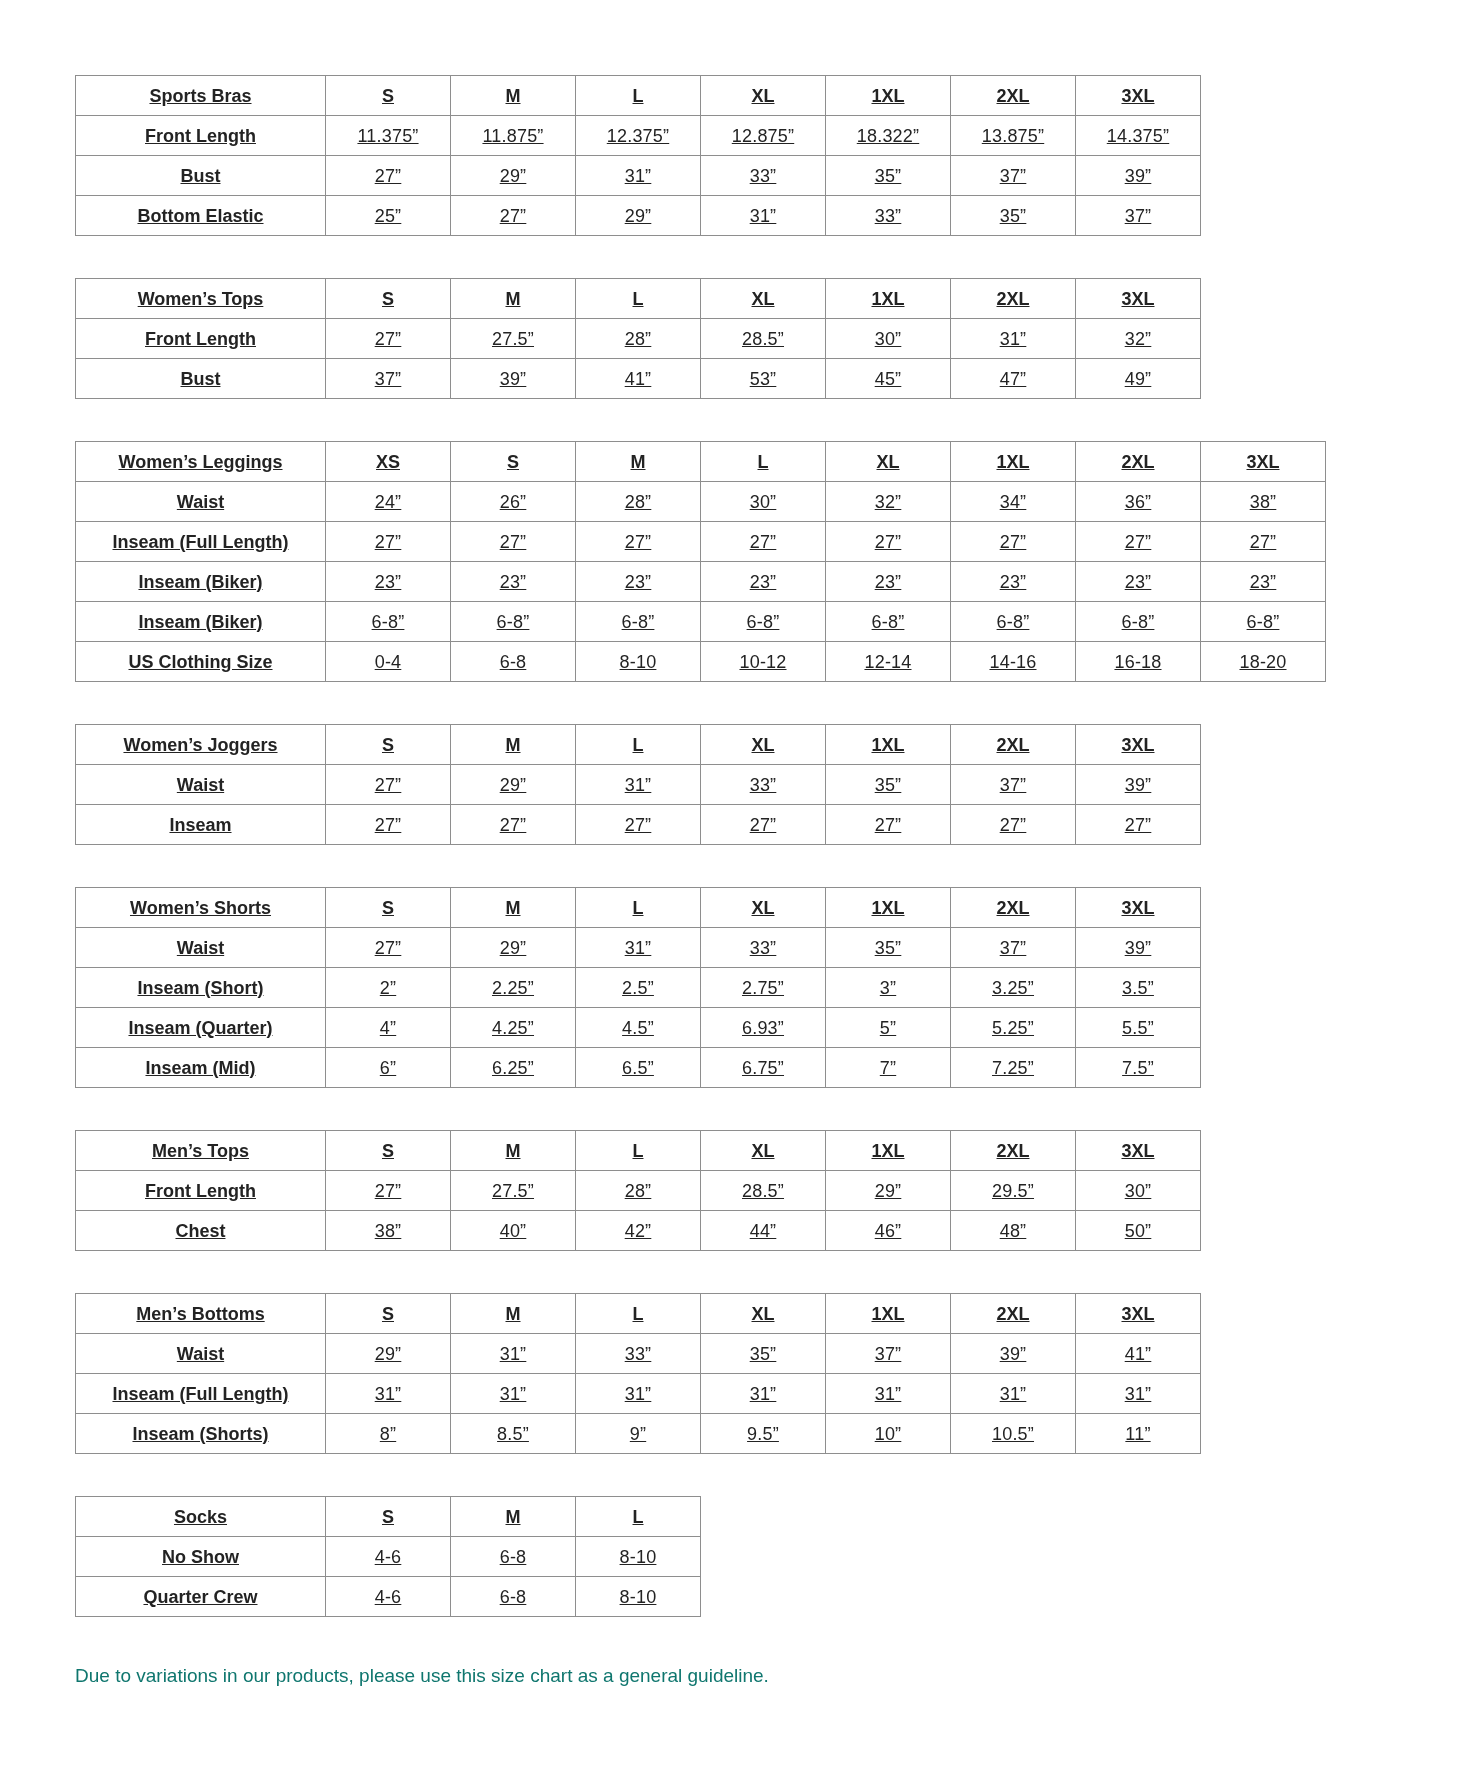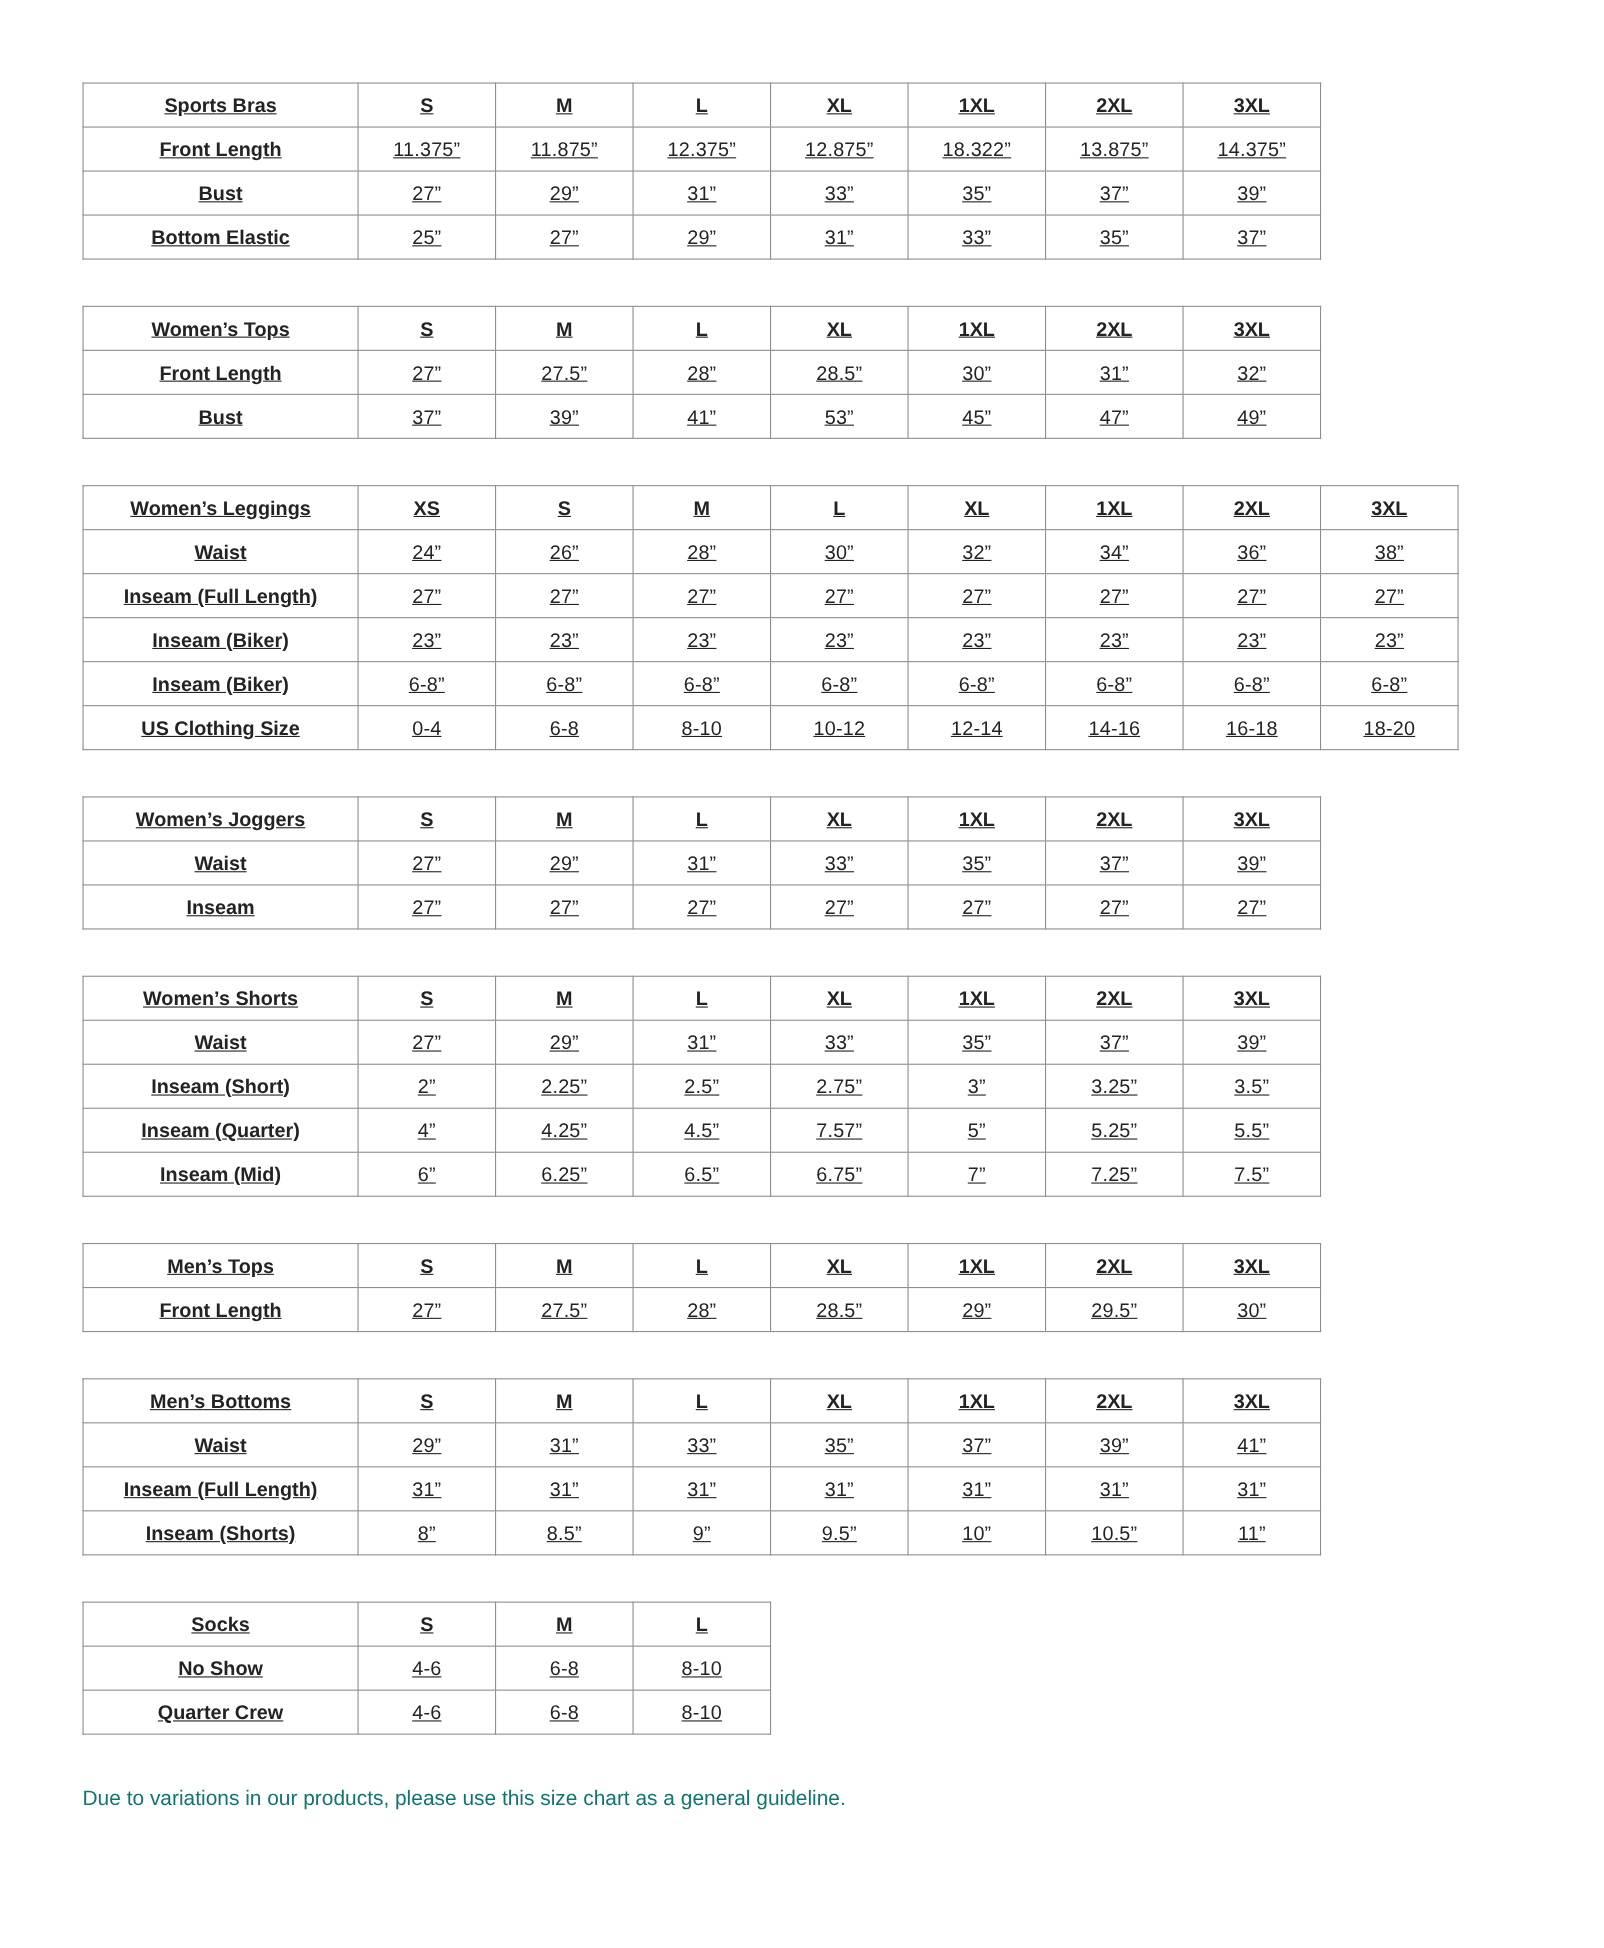--- a/index.html
+++ b/index.html
@@ -285,21 +285,21 @@
             <td class="size-col">2.75”</td>
             <td class="size-col">3”</td>
             <td class="size-col">3.25”</td>
             <td class="size-col">3.5”</td>
           </tr>
           <tr>
             <th class="label-col">Inseam (Quarter)</th>
             <td class="size-col">4”</td>
             <td class="size-col">4.25”</td>
             <td class="size-col">4.5”</td>
-            <td class="size-col">7.57”</td>
+            <td class="size-col">6.93”</td>
             <td class="size-col">5”</td>
             <td class="size-col">5.25”</td>
             <td class="size-col">5.5”</td>
           </tr>
           <tr>
             <th class="label-col">Inseam (Mid)</th>
             <td class="size-col">6”</td>
             <td class="size-col">6.25”</td>
             <td class="size-col">6.5”</td>
             <td class="size-col">6.75”</td>
@@ -326,20 +326,30 @@
           <tr>
             <th class="label-col">Front Length</th>
             <td class="size-col">27”</td>
             <td class="size-col">27.5”</td>
             <td class="size-col">28”</td>
             <td class="size-col">28.5”</td>
             <td class="size-col">29”</td>
             <td class="size-col">29.5”</td>
             <td class="size-col">30”</td>
           </tr>
+          <tr>
+            <th class="label-col">Chest</th>
+            <td class="size-col">38”</td>
+            <td class="size-col">40”</td>
+            <td class="size-col">42”</td>
+            <td class="size-col">44”</td>
+            <td class="size-col">46”</td>
+            <td class="size-col">48”</td>
+            <td class="size-col">50”</td>
+          </tr>
         </tbody>
       </table>
       <table class="size-table">
         <thead>
           <tr>
             <th class="label-col">Men’s Bottoms</th>
             <th class="size-col">S</th>
             <th class="size-col">M</th>
             <th class="size-col">L</th>
             <th class="size-col">XL</th>

